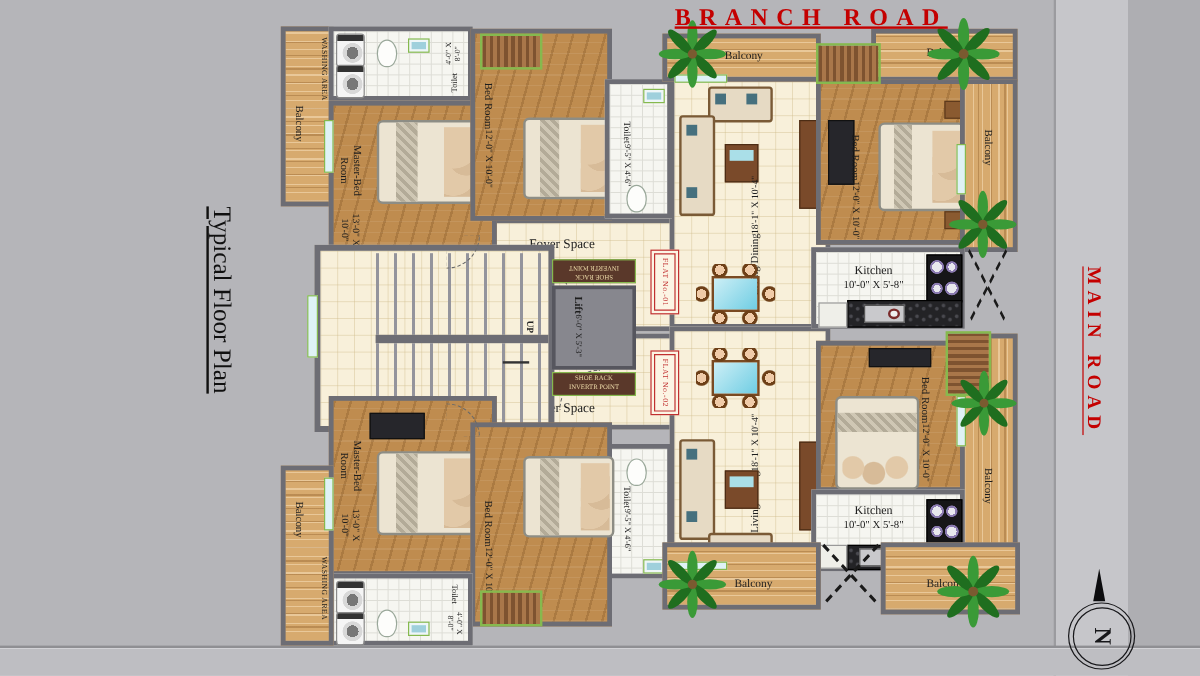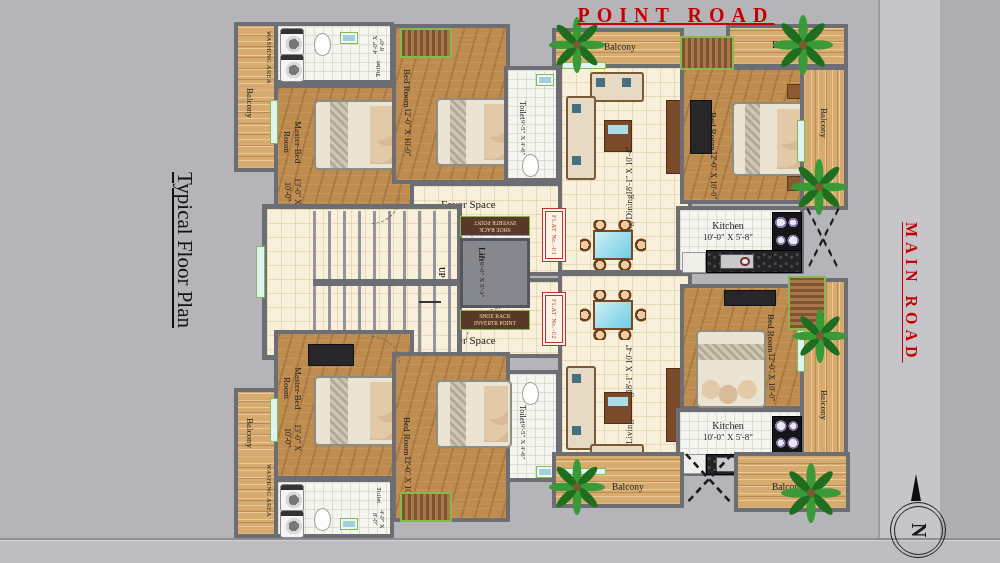--- a/index.html
+++ b/index.html
@@ -442,21 +442,21 @@
         <ellipse cx="30" cy="15" rx="4.5" ry="14" fill="#1f6e1f" transform="rotate(45 30 30)"></ellipse>
         <ellipse cx="30" cy="15" rx="4.5" ry="14" fill="#3a9a37" transform="rotate(90 30 30)"></ellipse>
         <ellipse cx="30" cy="15" rx="4.5" ry="14" fill="#1f6e1f" transform="rotate(135 30 30)"></ellipse>
         <ellipse cx="30" cy="15" rx="4.5" ry="14" fill="#3a9a37" transform="rotate(180 30 30)"></ellipse>
         <ellipse cx="30" cy="15" rx="4.5" ry="14" fill="#1f6e1f" transform="rotate(225 30 30)"></ellipse>
         <ellipse cx="30" cy="15" rx="4.5" ry="14" fill="#3a9a37" transform="rotate(270 30 30)"></ellipse>
         <ellipse cx="30" cy="15" rx="4.5" ry="14" fill="#1f6e1f" transform="rotate(315 30 30)"></ellipse>
         <circle cx="30" cy="30" r="4" fill="#7a5a30"></circle>
       </svg></div>
 
-  <div class="roadtext underl" style="left:560px;top:4px;width:232px;text-align:center;font-size:20px;letter-spacing:7px;">POINT ROAD</div>
+  <div class="roadtext underl" style="left:560px;top:4px;width:232px;text-align:center;font-size:20px;letter-spacing:7px;">BRANCH ROAD</div>
   <div class="roadtext underl vl" style="left:902px;top:222px;height:150px;font-size:16px;letter-spacing:5px;">MAIN ROAD</div>
   <div class="vl underl" style="position:absolute;left:172px;top:172px;height:204px;font-size:21px;color:#101010;z-index:7;">Typical Floor Plan</div>
 
   <div id="north-arrow" style="left:911px;top:474px;"></div>
   <div id="compass-ring" style="left:890px;top:502px;">
     <div class="inner">
         <span class="n">N</span>
       </div>
   </div>
 

